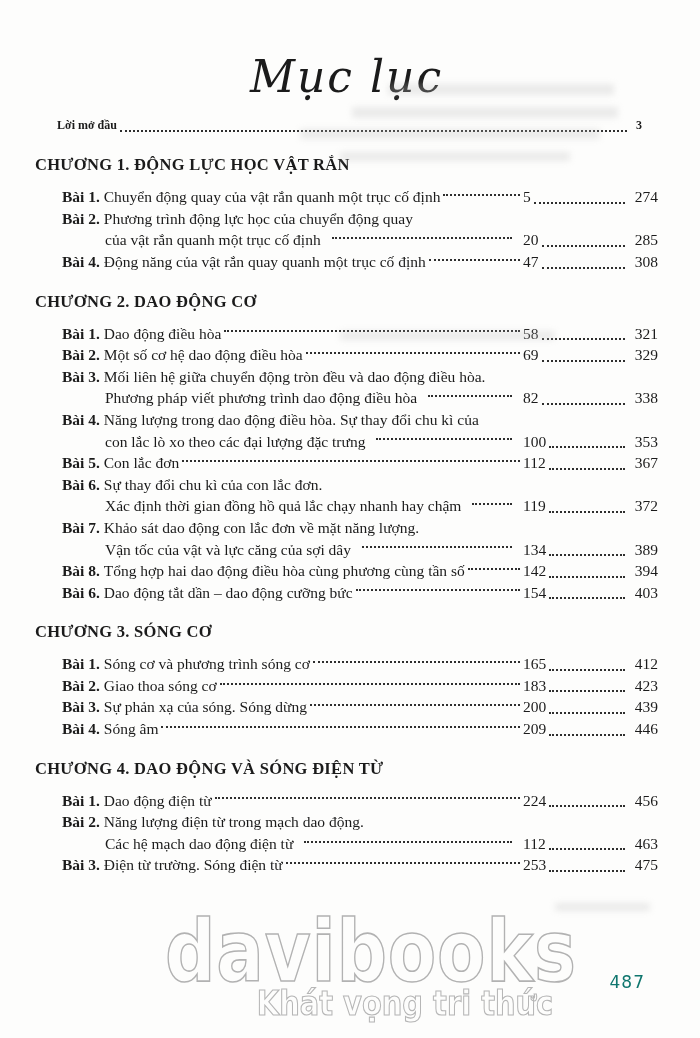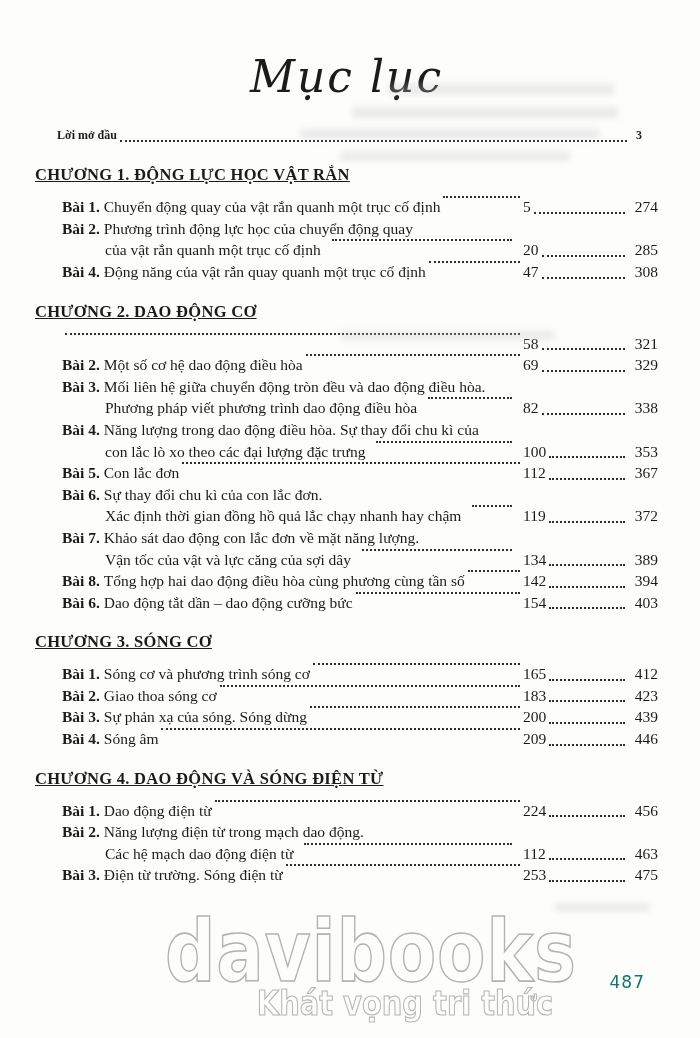--- a/index.html
+++ b/index.html
@@ -24,34 +24,34 @@
   .g6{left:555px;top:903px;width:95px;height:8px;}
 
   .title{
     font-family:"DejaVu Serif",serif;
     font-style:italic;
     font-weight:400;
     font-size:44px;
     line-height:1.05;
     text-align:center;
     letter-spacing:2px;
-    margin:0 0 24px 0;
+    margin:0 0 14px 0;
   }
   .preface{
     display:flex;align-items:flex-end;
     padding-left:22px;margin-right:16px;
     font-weight:bold;font-size:12px;line-height:22px;
   }
   .ch-head{
     font-size:16.5px;font-weight:bold;letter-spacing:.3px;
-    line-height:22px;margin:18px 0 0 0;text-decoration:underline;
+    line-height:22px;margin:18px 0 0 0;
   }
   .entries{margin-top:10px;}
   .row{
-    display:flex;align-items:flex-start;
+    display:flex;align-items:center;
     padding-left:27px;
     font-size:15.5px;line-height:21.6px;
     white-space:nowrap;
   }
   .row.cont{padding-left:70px;gap:8px;}
   .lbl{font-weight:bold;}
   .lead{
     flex:1 1 auto;min-width:10px;
     border-bottom:2px dotted #2e2e2e;
     margin:0 3px 4px 3px;
@@ -137,20 +137,21 @@
               <span class="lead lead2"></span>
               <span class="p2">308</span>
             </span>
           </div>
         </div>
       </section>
       <section class="chapter">
         <h2 class="ch-head">CHƯƠNG 2. DAO ĐỘNG CƠ</h2>
         <div class="entries">
           <div class="row">
+            <span class="t"><b class="lbl">Bài 1. </b><span>Dao động điều hòa</span></span>
             <span class="lead"></span>
             <span class="pages">
               <span class="p1">58</span>
               <span class="lead lead2"></span>
               <span class="p2">321</span>
             </span>
           </div>
           <div class="row">
             <span class="t"><b class="lbl">Bài 2. </b><span>Một số cơ hệ dao động điều hòa</span></span>
             <span class="lead"></span>

